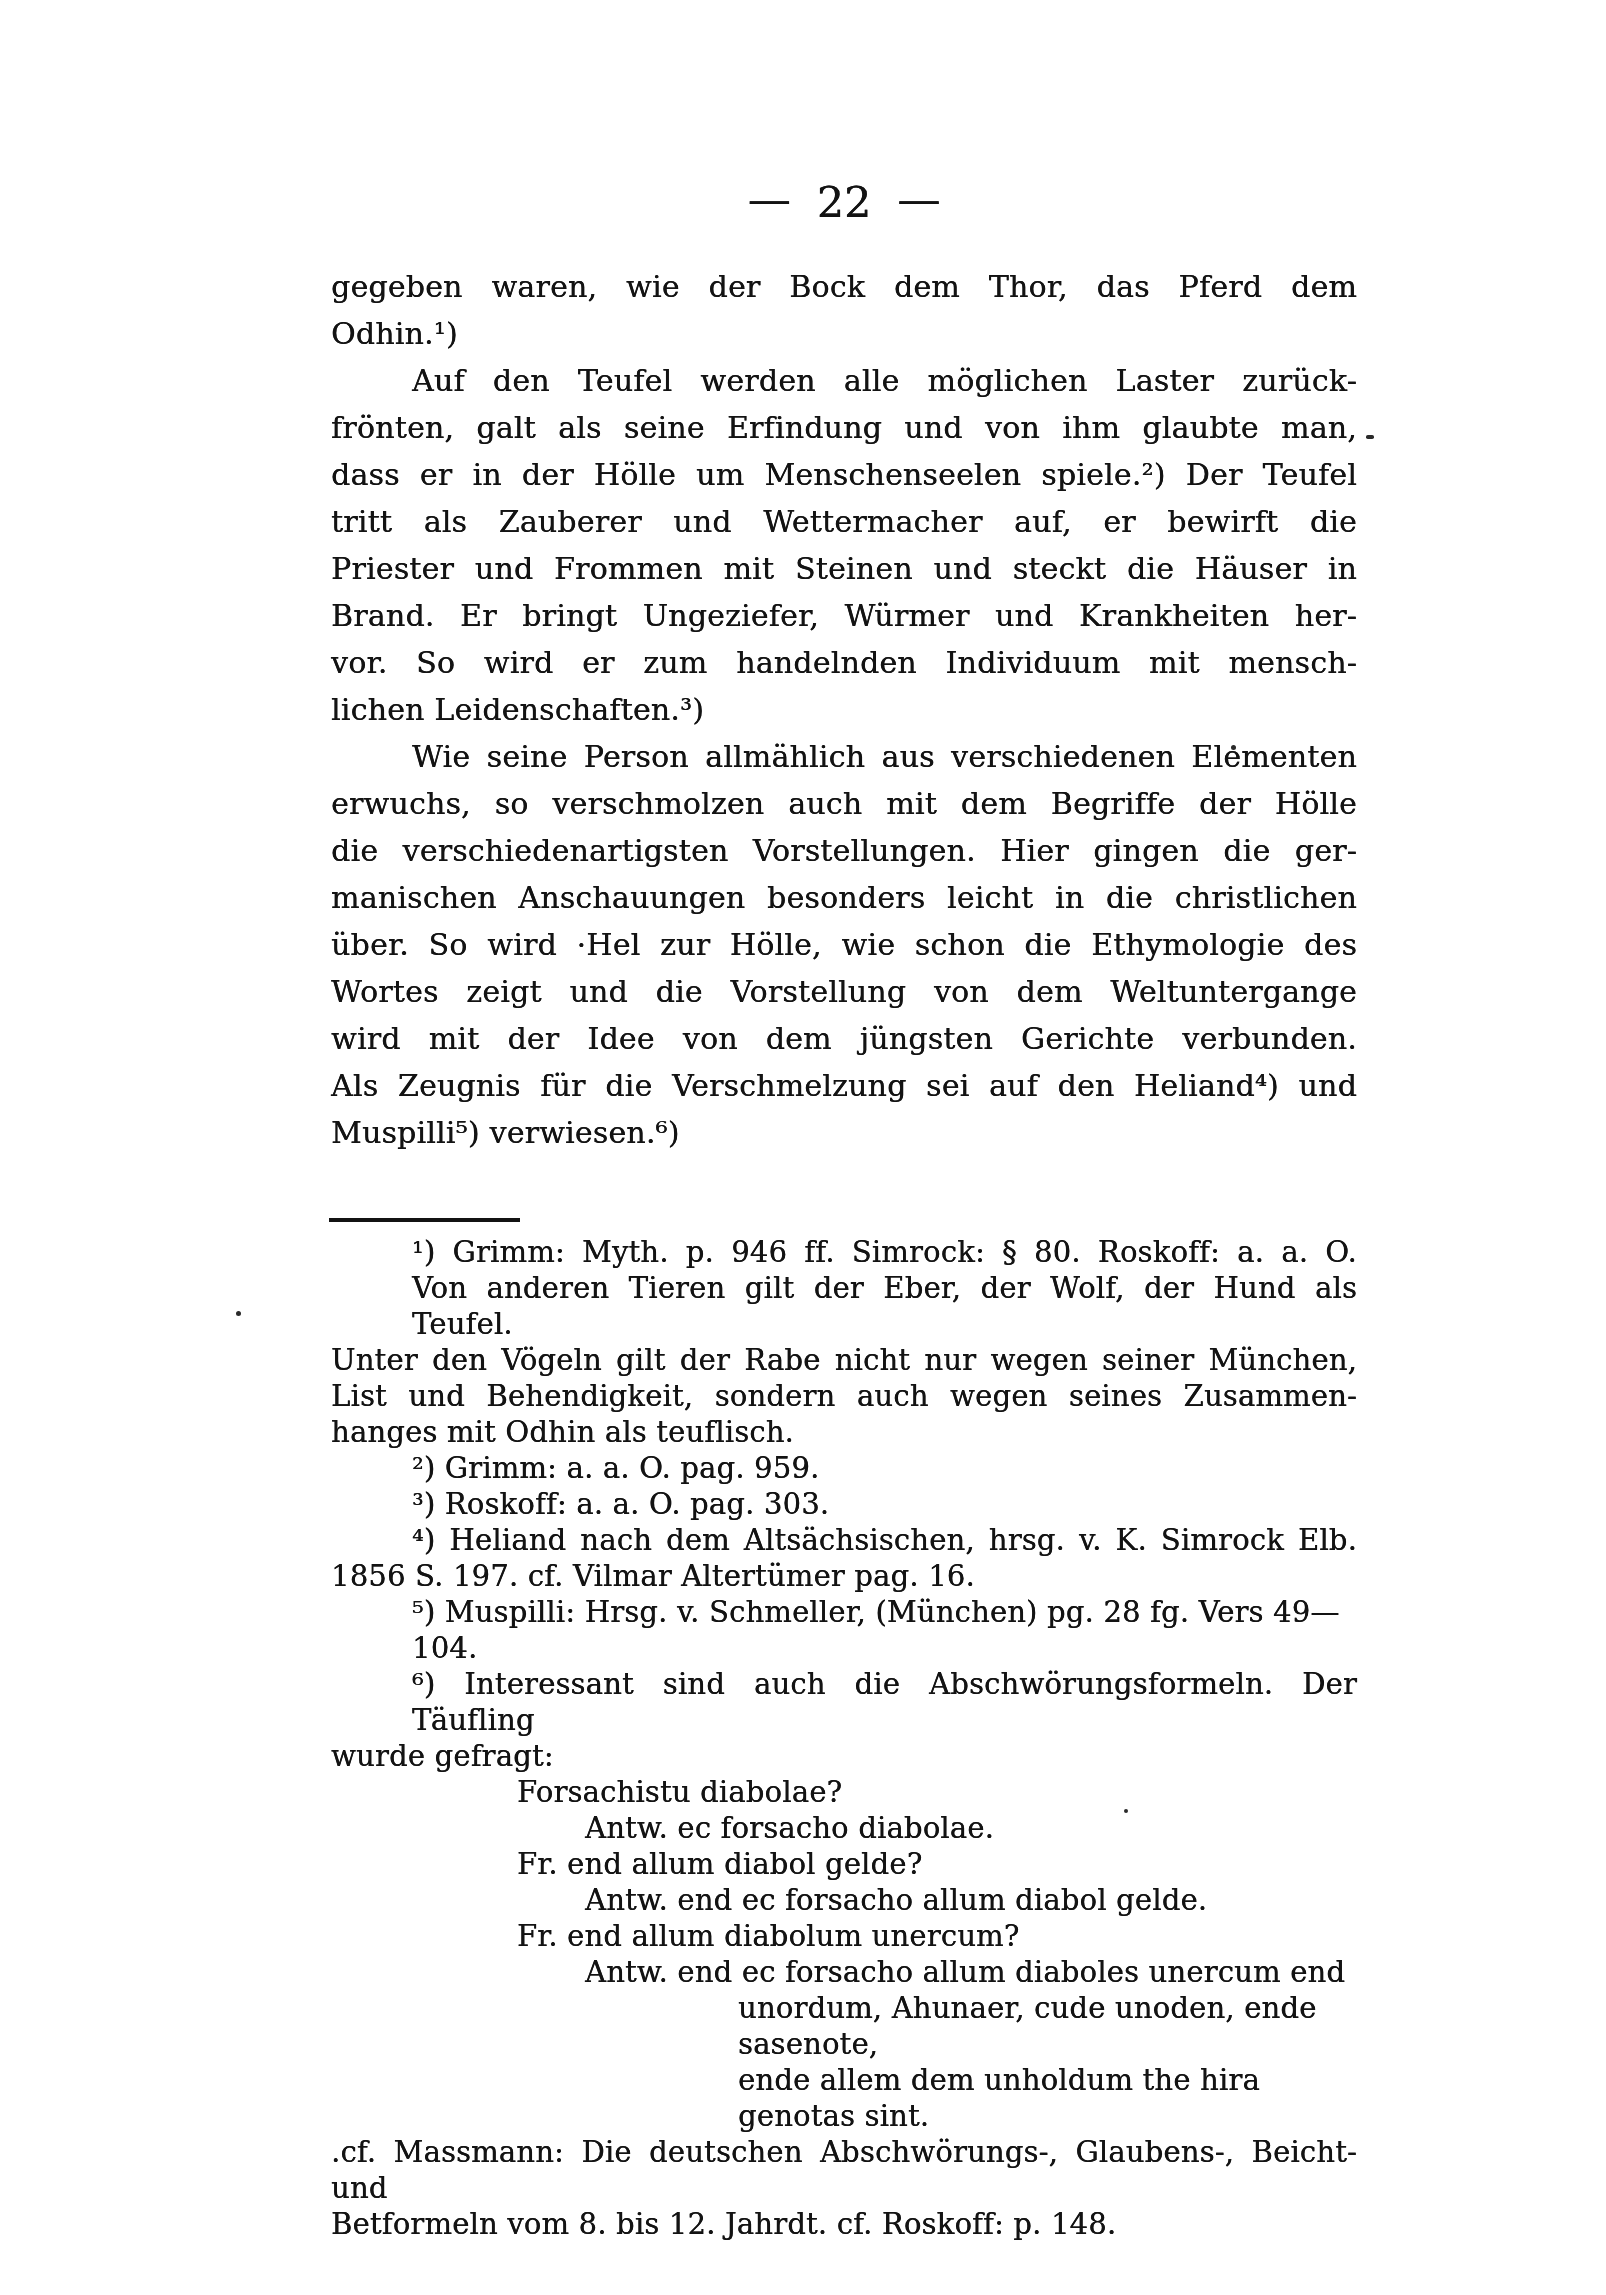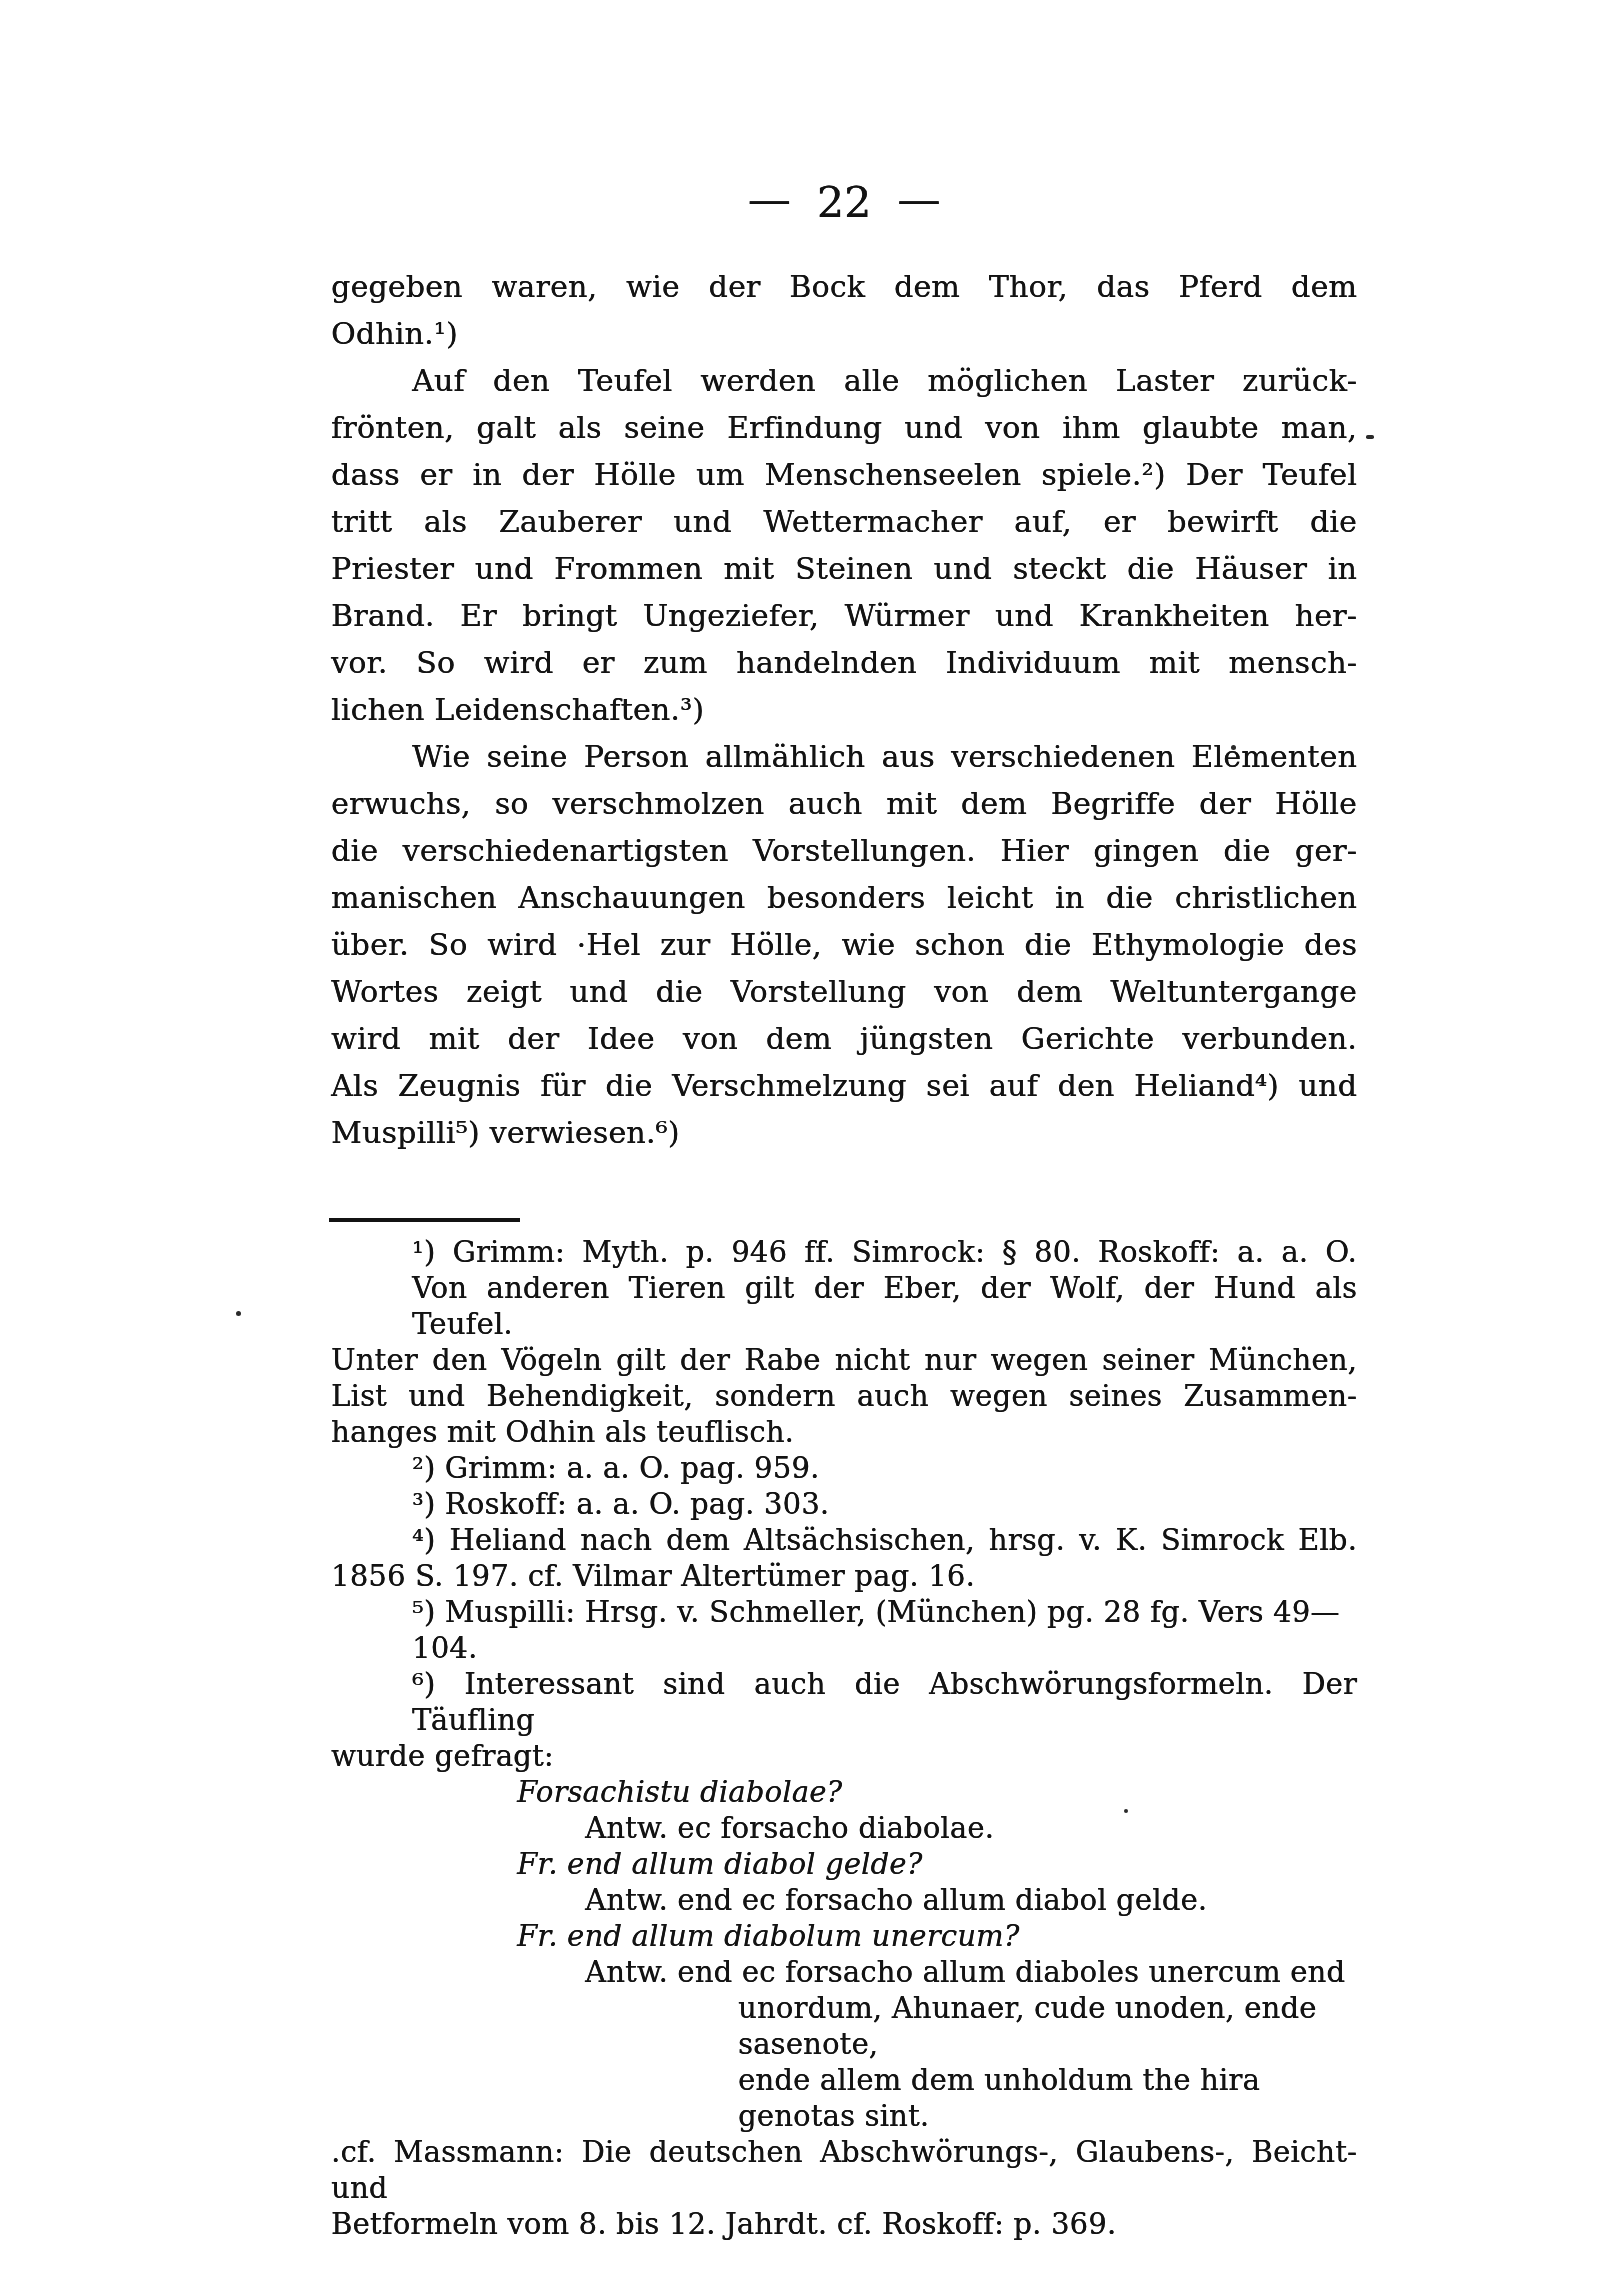--- a/index.html
+++ b/index.html
@@ -66,21 +66,21 @@
     font-size: 29px;
     line-height: 36px;
     letter-spacing: 0.2px;
   }
 
   
   .al-justify { text-align: justify; text-align-last: justify; }
   .al-left    { text-align: left;    text-align-last: left; }
   .ind-0 { padding-left: 0; }
   .ind-1 { padding-left: 81px; }
-  .ind-2 { padding-left: 186px; font-style: italic; }
+  .ind-2 { padding-left: 186px; }
   .ind-3 { padding-left: 254px; }
   .ind-4 { padding-left: 407px; }
 
   
   .speck { position: absolute; background: #2a2a2a; border-radius: 50%; }
   .speck.s1 { left: 1366px; top: 435px;  width: 7.9px;  height: 3.5px; border-radius: 1.8px; }
   .speck.s2 { left: 1231px; top: 745px;  width: 5.3px;  height: 5.3px; }
   .speck.s3 { left: 236px;  top: 1311px; width: 5.3px;  height: 5.3px; }
   .speck.s4 { left: 1124px; top: 1809px; width: 4.4px;  height: 4.4px; }
 </style>
@@ -132,21 +132,21 @@
       <div class="fline al-left ind-0">wurde gefragt:</div>
       <div class="fline al-left ind-2">Forsachistu diabolae?</div>
       <div class="fline al-left ind-3">Antw. ec forsacho diabolae.</div>
       <div class="fline al-left ind-2">Fr. end allum diabol gelde?</div>
       <div class="fline al-left ind-3">Antw. end ec forsacho allum diabol gelde.</div>
       <div class="fline al-left ind-2">Fr. end allum diabolum unercum?</div>
       <div class="fline al-left ind-3">Antw. end ec forsacho allum diaboles unercum end</div>
       <div class="fline al-left ind-4">unordum, Ahunaer, cude unoden, ende sasenote,</div>
       <div class="fline al-left ind-4">ende allem dem unholdum the hira genotas sint.</div>
       <div class="fline al-justify ind-0">.cf. Massmann: Die deutschen Abschwörungs-, Glaubens-, Beicht- und</div>
-      <div class="fline al-left ind-0">Betformeln vom 8. bis 12. Jahrdt. cf. Roskoff: p. 369.</div>
+      <div class="fline al-left ind-0">Betformeln vom 8. bis 12. Jahrdt. cf. Roskoff: p. 148.</div>
     </div>
 
   <div class="speck s1"></div>
   <div class="speck s2"></div>
   <div class="speck s3"></div>
   <div class="speck s4"></div>
 
 </div>
 
 

